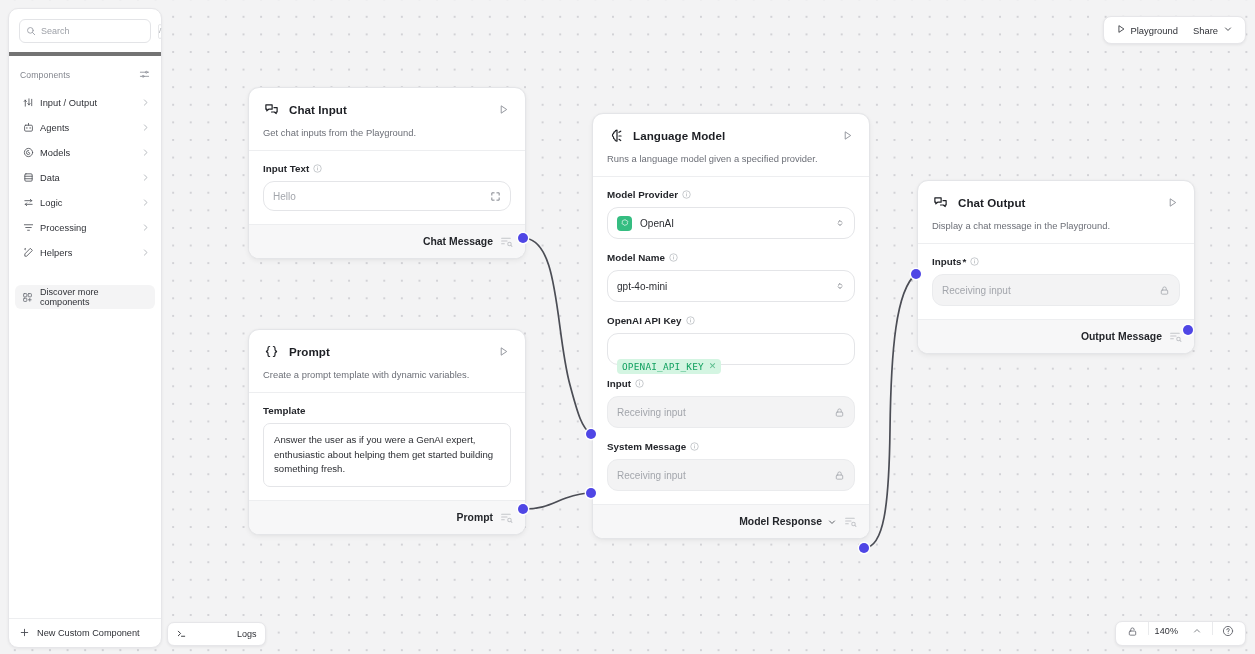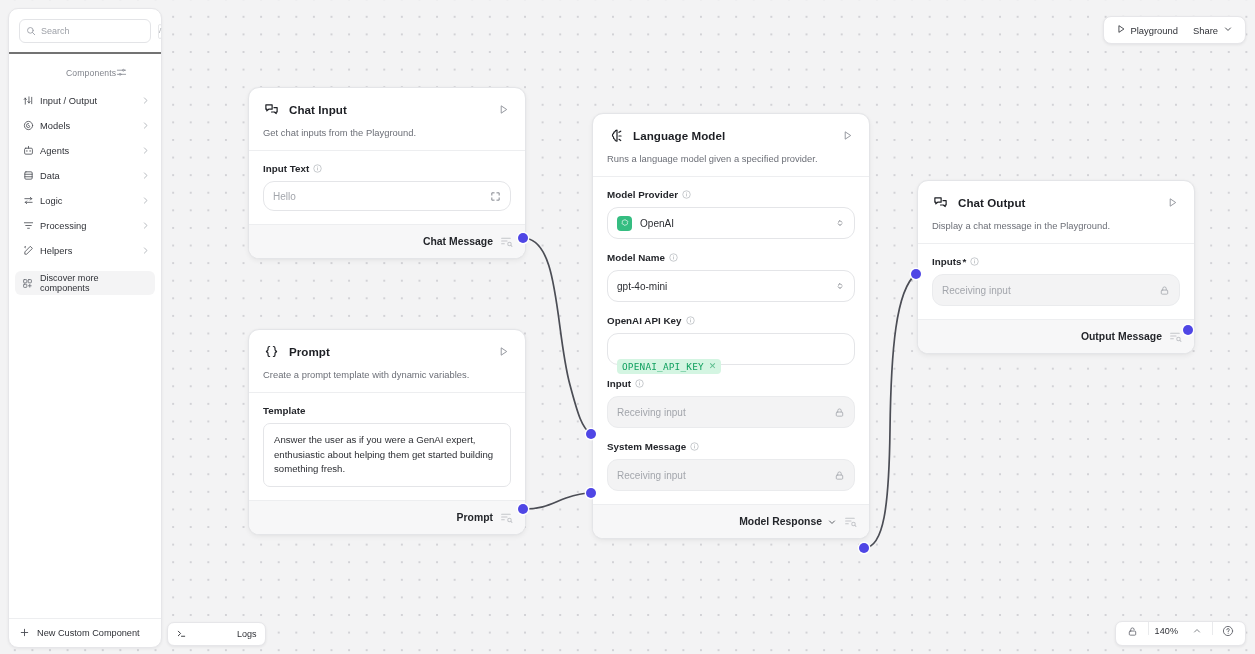--- a/index.html
+++ b/index.html
@@ -21,53 +21,52 @@
   }
   #edges{position:absolute;left:0;top:0;width:1255px;height:654px;pointer-events:none;}
 
   
   #sidebar{
     position:absolute;left:8px;top:8px;width:152px;height:638px;
     background:#ffffff;border:1px solid #e6e6e9;border-radius:10px;
     box-shadow:0 1px 3px rgba(16,18,26,.06);
     display:flex;flex-direction:column;z-index:6;
   }
-  .sb-search-wrap{padding:10px 10px 9px 10px;border-bottom:2px solid #737373;}
+  .sb-search-wrap{padding:10px 10px 9px 10px;border-bottom:4px solid #737373;}
   .sb-search{
     position:relative;display:flex;align-items:center;height:22px;
     border:1px solid #e3e4e7;border-radius:6px;background:#fff;padding:0 6px;
   }
   .sb-search .mag{margin-right:5px;display:flex;align-items:center;}
   .sb-search input{
     border:0;outline:0;flex:1;font-size:9px;color:#2c2e33;background:transparent;
     font-family:inherit;padding:0;height:18px;
   }
   .sb-search input::placeholder{color:#9ea1a8;}
   .sb-slash{
     font-size:8px;color:#a4a7ad;border:1px solid #e7e8ea;border-radius:3px;
     width:12px;height:13px;display:flex;align-items:center;justify-content:center;
     line-height:1;
   }
   .sb-head{
-    display:flex;align-items:center;
+    display:flex;align-items:center;justify-content:space-between;
     padding:10px 11px 6px 11px;
-    margin-left:46px;
   }
   .sb-head .t{font-size:8.6px;color:#81848c;letter-spacing:.15px;}
   .sb-list{flex:1;padding:0 6px;overflow:hidden;}
   .sb-item{
     display:flex;align-items:center;height:25px;border-radius:6px;padding:0 5px;
     cursor:default;
   }
   .sb-item .ic{width:16px;display:flex;align-items:center;justify-content:center;margin-right:4px;}
   .sb-item .lbl{font-size:9.3px;color:#2e3036;flex:1;letter-spacing:.05px;}
   .sb-item .chev{display:flex;align-items:center;}
   .sb-discover{
     display:flex;align-items:center;height:24px;border-radius:6px;
-    background:#f4f4f5;padding:0 5px;margin-top:8px;
+    background:#f4f4f5;padding:0 5px;margin-top:20px;
   }
   .sb-discover .ic{width:16px;display:flex;align-items:center;justify-content:center;margin-right:4px;}
   .sb-discover .lbl{font-size:9.1px;color:#2e3036;}
   .sb-footer{
     border-top:1px solid #edeef0;height:28px;display:flex;align-items:center;
     padding:0 10px;gap:7px;
   }
   .sb-footer .lbl{font-size:9.2px;color:#2e3036;}
 
   
@@ -495,41 +494,41 @@
         <span class="chev">
           <svg width="9" height="9" viewBox="0 0 24 24" fill="none" stroke="#a9acb2" stroke-width="2.2" stroke-linecap="round" stroke-linejoin="round">
               <path d="M9 5l7 7-7 7"></path>
             </svg>
         </span>
       </div>
 
       <div class="sb-item">
         <span class="ic">
           <svg width="11" height="11" viewBox="0 0 24 24" fill="none" stroke="#4b4e55" stroke-width="1.8" stroke-linecap="round" stroke-linejoin="round">
-            <circle cx="12" cy="12" r="9"></circle>
-              <path d="M12 7.5a4.5 4.5 0 0 0 0 9 2.5 2.5 0 0 0 0-5"></path>
-          </svg>
-        </span>
-        <span class="lbl">Models</span>
+            <rect x="3.5" y="7" width="17" height="13" rx="2.5"></rect>
+              <path d="M12 3v4"></path>
+              <path d="M8.5 12v2M15.5 12v2"></path>
+          </svg>
+        </span>
+        <span class="lbl">Agents</span>
         <span class="chev">
           <svg width="9" height="9" viewBox="0 0 24 24" fill="none" stroke="#a9acb2" stroke-width="2.2" stroke-linecap="round" stroke-linejoin="round">
               <path d="M9 5l7 7-7 7"></path>
             </svg>
         </span>
       </div>
 
       <div class="sb-item">
         <span class="ic">
           <svg width="11" height="11" viewBox="0 0 24 24" fill="none" stroke="#4b4e55" stroke-width="1.8" stroke-linecap="round" stroke-linejoin="round">
-            <rect x="3.5" y="7" width="17" height="13" rx="2.5"></rect>
-              <path d="M12 3v4"></path>
-              <path d="M8.5 12v2M15.5 12v2"></path>
-          </svg>
-        </span>
-        <span class="lbl">Agents</span>
+            <circle cx="12" cy="12" r="9"></circle>
+              <path d="M12 7.5a4.5 4.5 0 0 0 0 9 2.5 2.5 0 0 0 0-5"></path>
+          </svg>
+        </span>
+        <span class="lbl">Models</span>
         <span class="chev">
           <svg width="9" height="9" viewBox="0 0 24 24" fill="none" stroke="#a9acb2" stroke-width="2.2" stroke-linecap="round" stroke-linejoin="round">
               <path d="M9 5l7 7-7 7"></path>
             </svg>
         </span>
       </div>
 
       <div class="sb-item">
         <span class="ic">
           <svg width="11" height="11" viewBox="0 0 24 24" fill="none" stroke="#4b4e55" stroke-width="1.8" stroke-linecap="round" stroke-linejoin="round">

